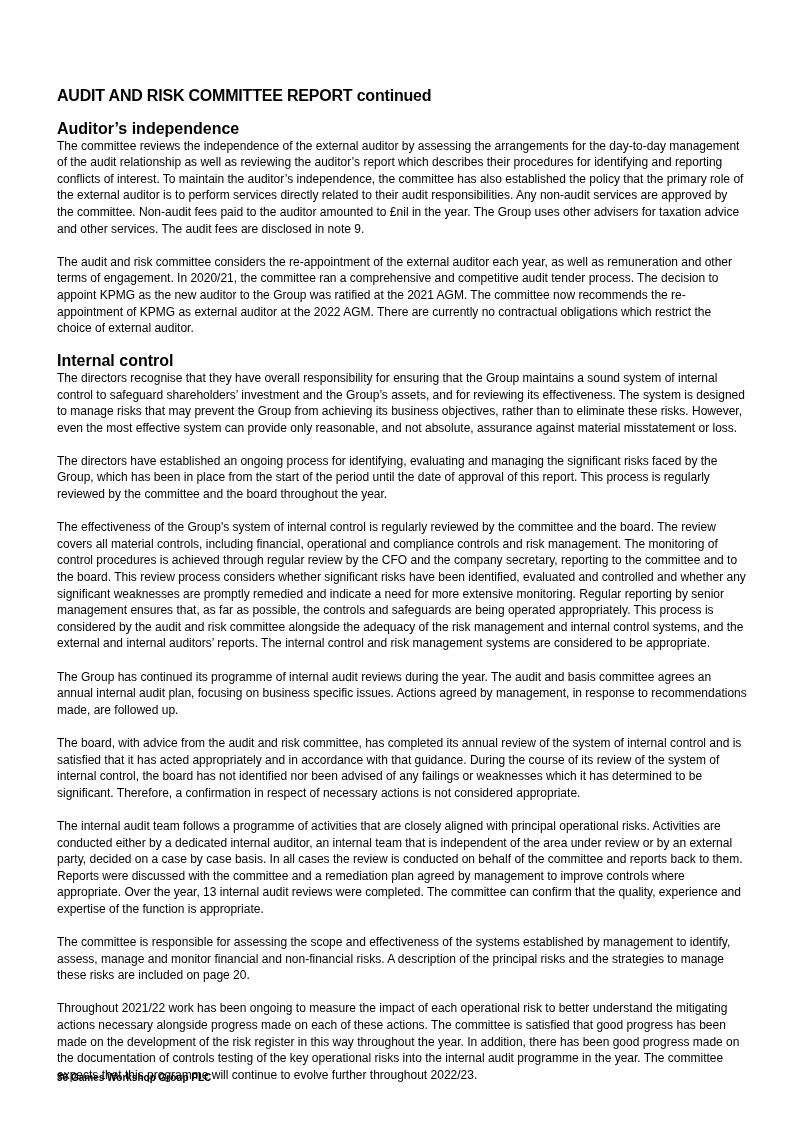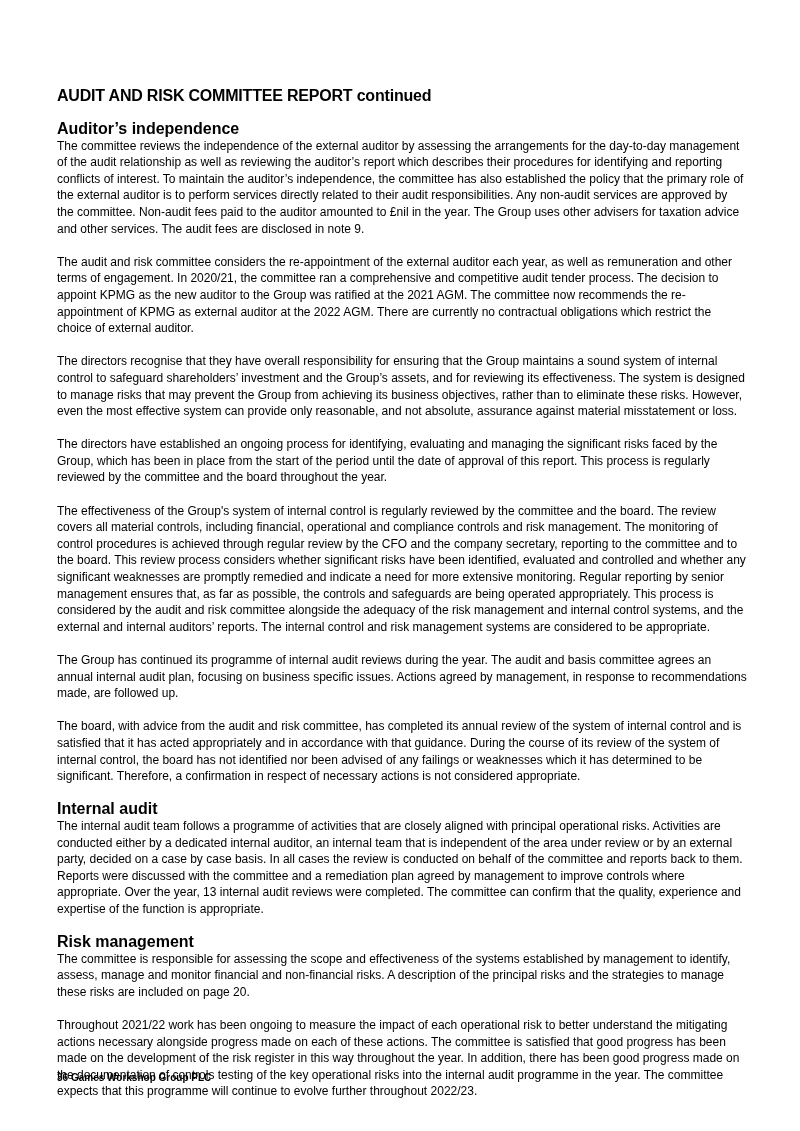--- a/index.html
+++ b/index.html
@@ -56,32 +56,31 @@
 <div class="page">
   <h1 class="title">AUDIT AND RISK COMMITTEE REPORT continued</h1>
 
   <section>
     <h2 class="section-heading">Auditor’s independence</h2>
     <p class="para">The committee reviews the independence of the external auditor by assessing the arrangements for the day-to-day management of the audit relationship as well as reviewing the auditor’s report which describes their procedures for identifying and reporting conflicts of interest. To maintain the auditor’s independence, the committee has also established the policy that the primary role of the external auditor is to perform services directly related to their audit responsibilities. Any non-audit services are approved by the committee. Non-audit fees paid to the auditor amounted to £nil in the year. The Group uses other advisers for taxation advice and other services. The audit fees are disclosed in note 9.</p>
     <p class="para">The audit and risk committee considers the re-appointment of the external auditor each year, as well as remuneration and other terms of engagement. In 2020/21, the committee ran a comprehensive and competitive audit tender process. The decision to appoint KPMG as the new auditor to the Group was ratified at the 2021 AGM. The committee now recommends the re-appointment of KPMG as external auditor at the 2022 AGM. There are currently no contractual obligations which restrict the choice of external auditor.</p>
   </section>
 
   <section>
+    <h2 class="section-heading">Internal control</h2>
     <p class="para">The directors recognise that they have overall responsibility for ensuring that the Group maintains a sound system of internal control to safeguard shareholders’ investment and the Group’s assets, and for reviewing its effectiveness. The system is designed to manage risks that may prevent the Group from achieving its business objectives, rather than to eliminate these risks. However, even the most effective system can provide only reasonable, and not absolute, assurance against material misstatement or loss.</p>
     <p class="para">The directors have established an ongoing process for identifying, evaluating and managing the significant risks faced by the Group, which has been in place from the start of the period until the date of approval of this report. This process is regularly reviewed by the committee and the board throughout the year.</p>
     <p class="para">The effectiveness of the Group's system of internal control is regularly reviewed by the committee and the board. The review covers all material controls, including financial, operational and compliance controls and risk management. The monitoring of control procedures is achieved through regular review by the CFO and the company secretary, reporting to the committee and to the board. This review process considers whether significant risks have been identified, evaluated and controlled and whether any significant weaknesses are promptly remedied and indicate a need for more extensive monitoring. Regular reporting by senior management ensures that, as far as possible, the controls and safeguards are being operated appropriately. This process is considered by the audit and risk committee alongside the adequacy of the risk management and internal control systems, and the external and internal auditors’ reports. The internal control and risk management systems are considered to be appropriate.</p>
     <p class="para">The Group has continued its programme of internal audit reviews during the year. The audit and basis committee agrees an annual internal audit plan, focusing on business specific issues. Actions agreed by management, in response to recommendations made, are followed up.</p>
     <p class="para">The board, with advice from the audit and risk committee, has completed its annual review of the system of internal control and is satisfied that it has acted appropriately and in accordance with that guidance. During the course of its review of the system of internal control, the board has not identified nor been advised of any failings or weaknesses which it has determined to be significant. Therefore, a confirmation in respect of necessary actions is not considered appropriate.</p>
   </section>
 
   <section>
-    <h2 class="section-heading">Internal audit</h2>
     <p class="para">The internal audit team follows a programme of activities that are closely aligned with principal operational risks. Activities are conducted either by a dedicated internal auditor, an internal team that is independent of the area under review or by an external party, decided on a case by case basis. In all cases the review is conducted on behalf of the committee and reports back to them. Reports were discussed with the committee and a remediation plan agreed by management to improve controls where appropriate. Over the year, 13 internal audit reviews were completed. The committee can confirm that the quality, experience and expertise of the function is appropriate.</p>
   </section>
 
   <section>
-    <h2 class="section-heading">Risk management</h2>
     <p class="para">The committee is responsible for assessing the scope and effectiveness of the systems established by management to identify, assess, manage and monitor financial and non-financial risks. A description of the principal risks and the strategies to manage these risks are included on page 20.</p>
     <p class="para">Throughout 2021/22 work has been ongoing to measure the impact of each operational risk to better understand the mitigating actions necessary alongside progress made on each of these actions. The committee is satisfied that good progress has been made on the development of the risk register in this way throughout the year. In addition, there has been good progress made on the documentation of controls testing of the key operational risks into the internal audit programme in the year. The committee expects that this programme will continue to evolve further throughout 2022/23.</p>
   </section>
 </div>
 
 <div class="footer">36 Games Workshop Group PLC</div>
 
 </body></html>

